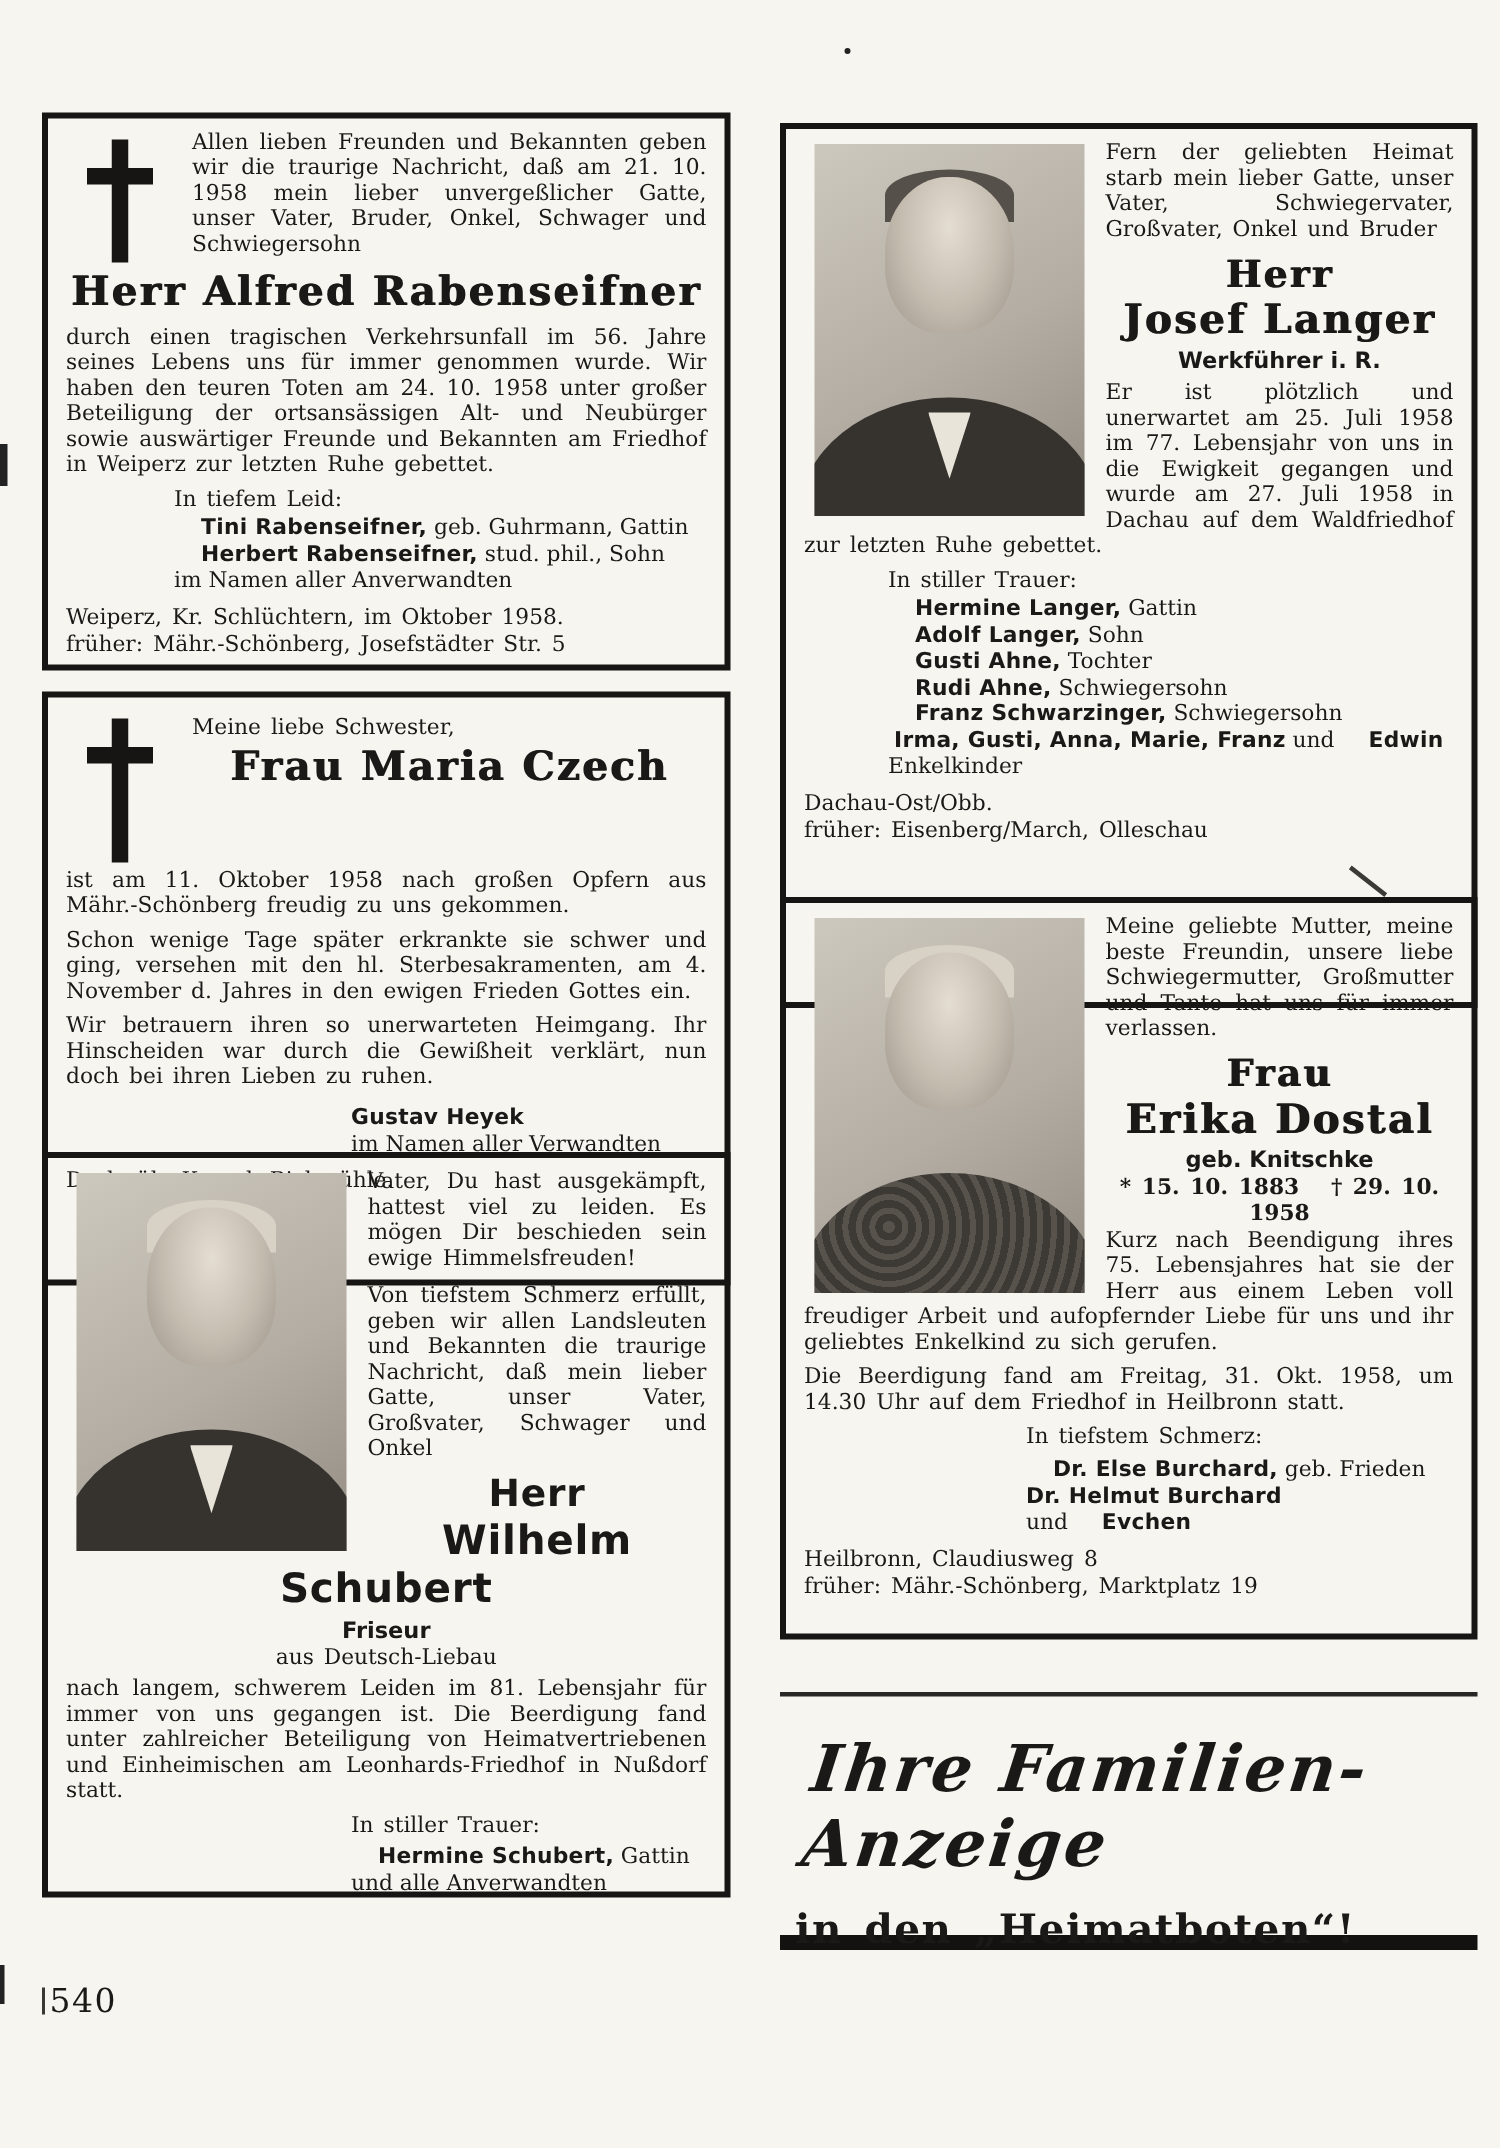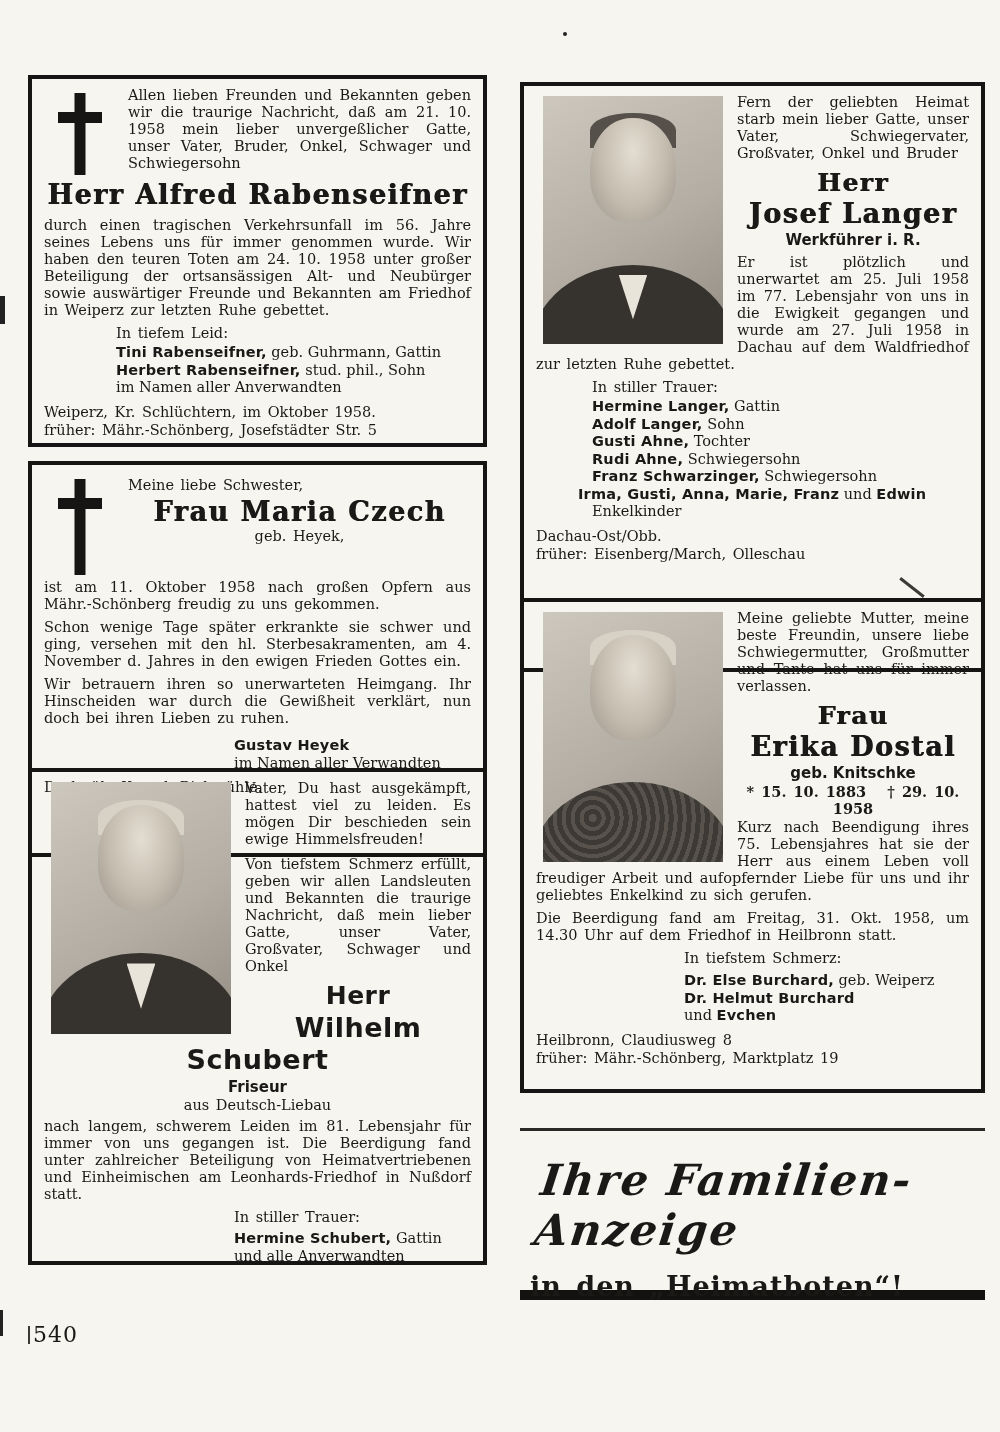--- a/index.html
+++ b/index.html
@@ -15,21 +15,21 @@
   .title-serif{font-family:"DejaVu Serif",serif;text-align:center;margin:4px 0 6px 0;}
   .t26{font-size:25px;line-height:30px;}
   .t28{font-size:27px;line-height:32px;}
   .title-sans{font-family:"DejaVu Sans",sans-serif;font-weight:bold;text-align:center;
        margin:2px 0;letter-spacing:0.5px;}
   .s26{font-size:25px;line-height:29px;}
   .s28{font-size:27px;line-height:32px;}
   .subtitle-sans{font-family:"DejaVu Sans",sans-serif;font-weight:bold;font-size:15px;
        line-height:18px;text-align:center;margin:1px 0;}
   .center{text-align:center;}
-  .bname{font-family:"DejaVu Sans",sans-serif;font-weight:bold;letter-spacing:0.2px;}
+  .bname{font-family:"DejaVu Sans",sans-serif;font-weight:bold;letter-spacing:0.2px;margin-left:18px;}
   .mournrow{font-size:14.5px;line-height:17.5px;margin:0;}
   .cross{float:left;width:44px;height:82px;margin:6px 26px 4px 14px;position:relative;}
   .cross .cv{position:absolute;left:50%;transform:translateX(-50%);top:0;width:11px;height:100%;background:#161514;}
   .cross .ch{position:absolute;top:19px;left:0;width:100%;height:11px;background:#161514;}
   .cross2{height:96px;}
   .photo{float:left;width:180px;position:relative;overflow:hidden;
        background:linear-gradient(150deg,#cdc8be 0%,#b3ada3 55%,#928c82 100%);
        margin:2px 14px 6px 7px;}
   .photo .head{position:absolute;left:26%;top:9%;width:48%;height:42%;
        border-radius:48% 48% 42% 42%;
@@ -80,21 +80,20 @@
     <p class="body tight">früher: Mähr.-Schönberg, Josefstädter Str. 5</p>
   </section>
 
   <section class="box" style="left:28px;top:461px;width:459px;height:396px">
     <div class="cross cross2">
         <span class="cv"></span>
         <span class="ch"></span>
       </div>
     <p class="body" style="margin:4px 0 2px 0">Meine liebe Schwester,</p>
     <h2 class="title-serif fat t28" style="margin:0">Frau Maria Czech</h2>
-    <p class="body center">geb. Heyek,</p>
     <p class="body just clr">ist am 11. Oktober 1958 nach großen Opfern aus Mähr.-Schönberg freudig zu uns gekommen.</p>
     <p class="body just">Schon wenige Tage später erkrankte sie schwer und ging, versehen mit den hl. Sterbesakramenten, am 4. November d. Jahres in den ewigen Frieden Gottes ein.</p>
     <p class="body just">Wir betrauern ihren so unerwarteten Heimgang. Ihr Hinscheiden war durch die Gewißheit verklärt, nun doch bei ihren Lieben zu ruhen.</p>
     <div class="mournblock" style="margin-left:190px;margin-top:10px">
       <p class="mournrow bname">Gustav Heyek</p>
       <p class="mournrow">im Namen aller Verwandten</p>
     </div>
     <p class="body place">Dorla üb. Kassel, Bickmühle.</p>
   </section>
 
@@ -154,21 +153,21 @@
     </div>
     <p class="body just">Meine geliebte Mutter, meine beste Freundin, unsere liebe Schwiegermutter, Großmutter und Tante hat uns für immer verlassen.</p>
     <h2 class="title-serif fat t26" style="margin:5px 0 0 0">Frau</h2>
     <h2 class="title-serif fat t28" style="margin:0">Erika Dostal</h2>
     <p class="subtitle-sans">geb. Knitschke</p>
     <p class="body center tight" style="font-weight:bold"><span>* 15. 10. 1883</span>&nbsp;&nbsp;&nbsp;<span>† 29. 10. 1958</span></p>
     <p class="body just">Kurz nach Beendigung ihres 75. Lebensjahres hat sie der Herr aus einem Leben voll freudiger Arbeit und aufopfernder Liebe für uns und ihr geliebtes Enkelkind zu sich gerufen.</p>
     <p class="body just clr" style="margin-bottom:2px">Die Beerdigung fand am Freitag, 31. Okt. 1958, um 14.30 Uhr auf dem Friedhof in Heilbronn statt.</p>
     <div class="mournblock" style="margin-left:148px">
       <p class="body tight" style="margin-top:6px">In tiefstem Schmerz:</p>
-      <p class="mournrow" style="margin-top:5px"><span class="bname">Dr. Else Burchard,</span> <span>geb. Weiperz</span></p>
+      <p class="mournrow" style="margin-top:5px"><span class="bname">Dr. Else Burchard,</span> <span>geb. Frieden</span></p>
       <p class="mournrow bname">Dr. Helmut Burchard</p>
       <p class="mournrow"><span>und</span> <span class="bname">Evchen</span></p>
     </div>
     <p class="body place">Heilbronn, Claudiusweg 8</p>
     <p class="body tight">früher: Mähr.-Schönberg, Marktplatz 19</p>
   </section>
 
   <section class="adbox" style="left:520px;top:1128px;width:465px;height:172px">
     <div class="script">Ihre Familien-Anzeige</div>
     <div class="adline2">in den „Heimatboten“!</div>

